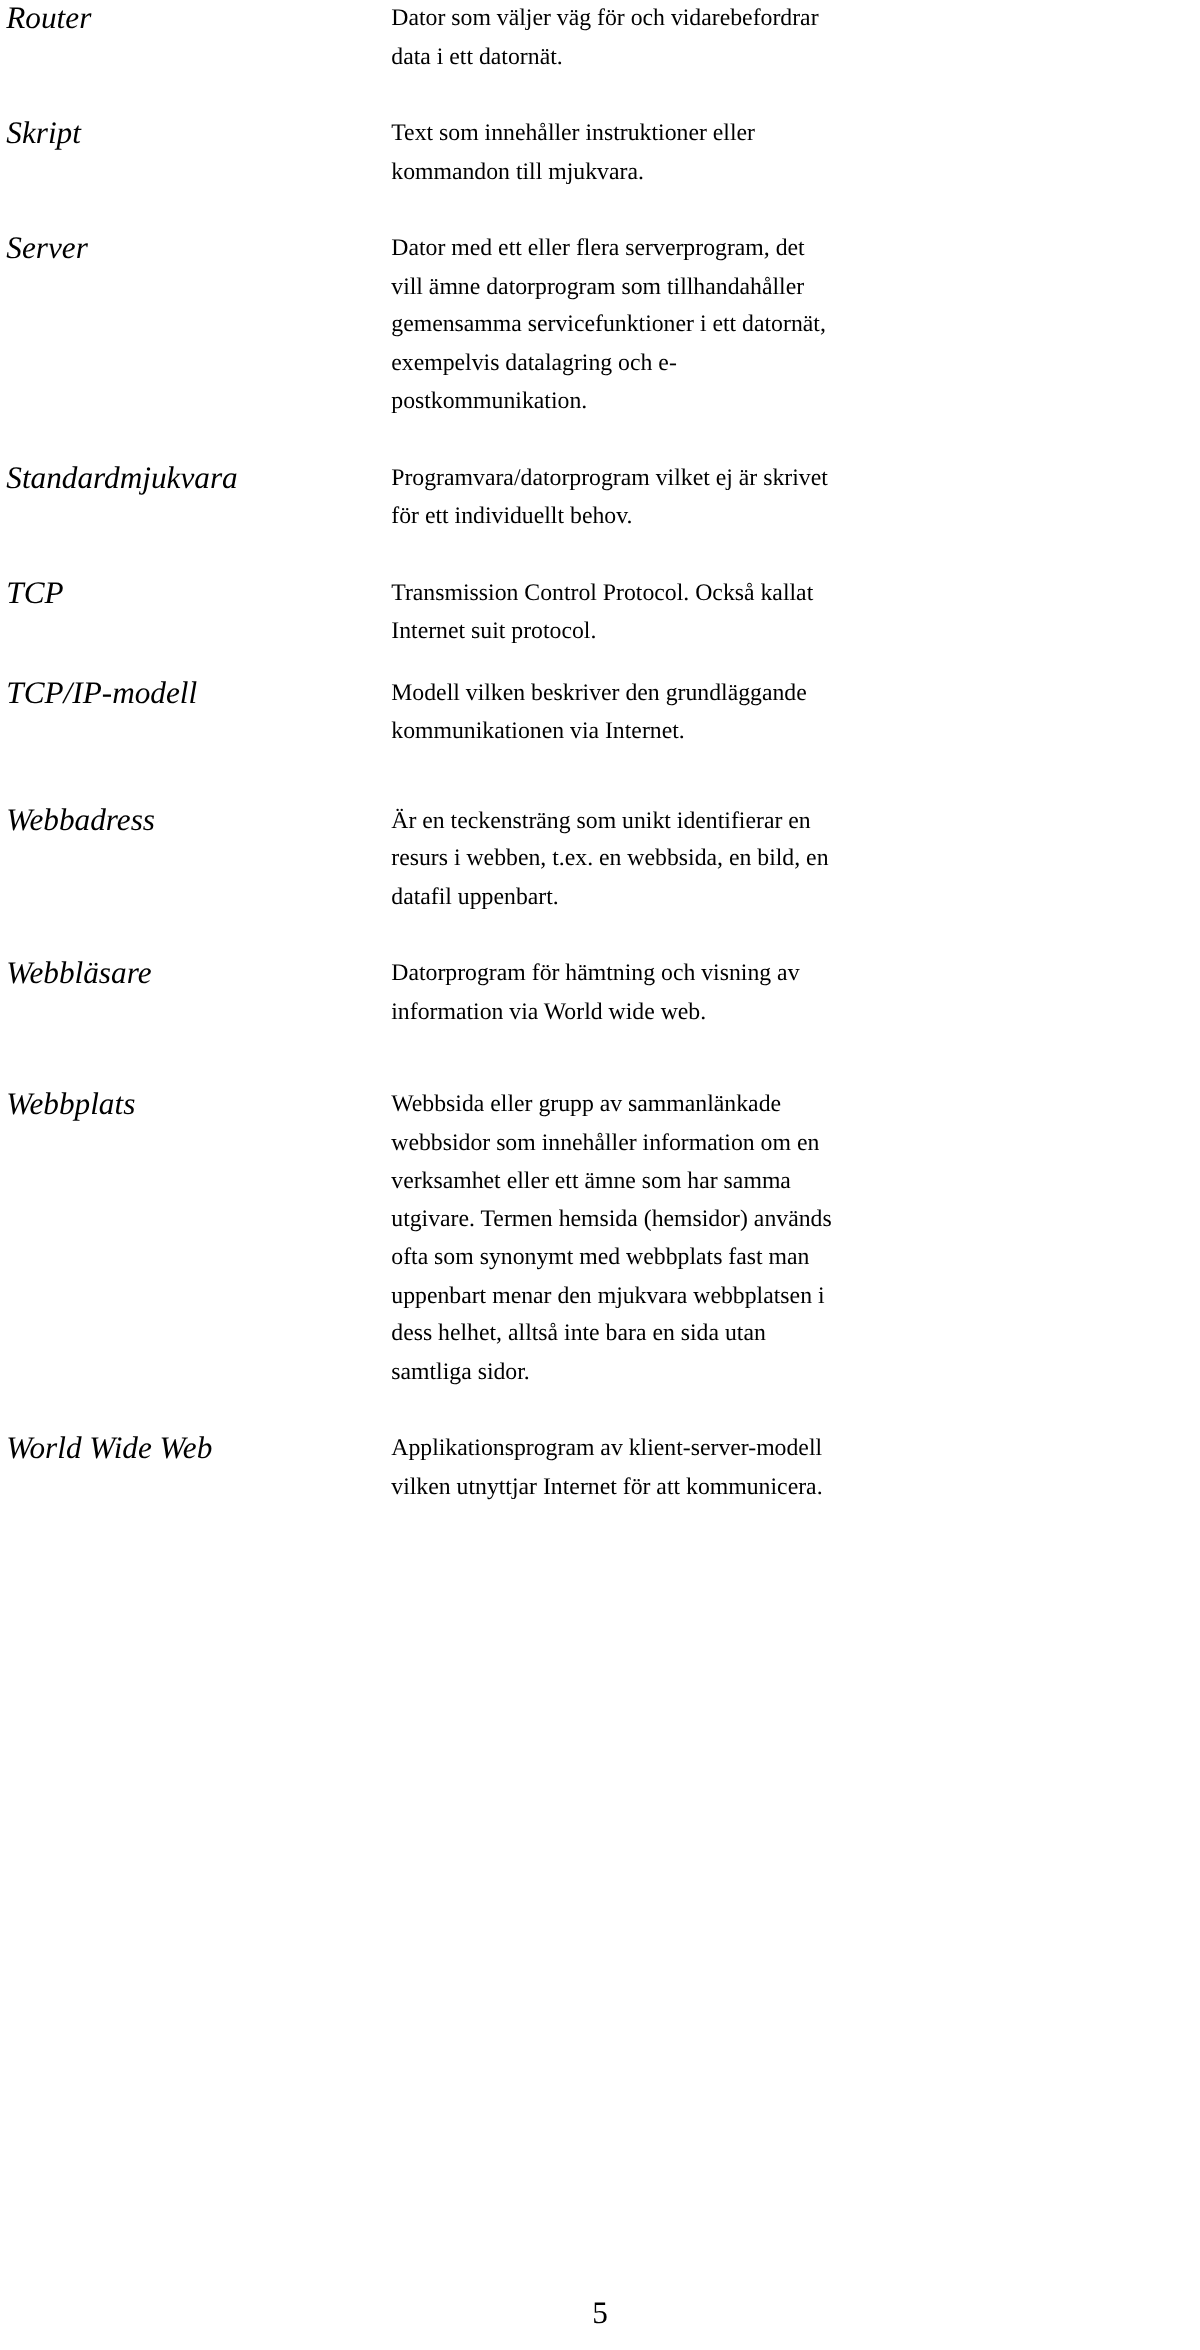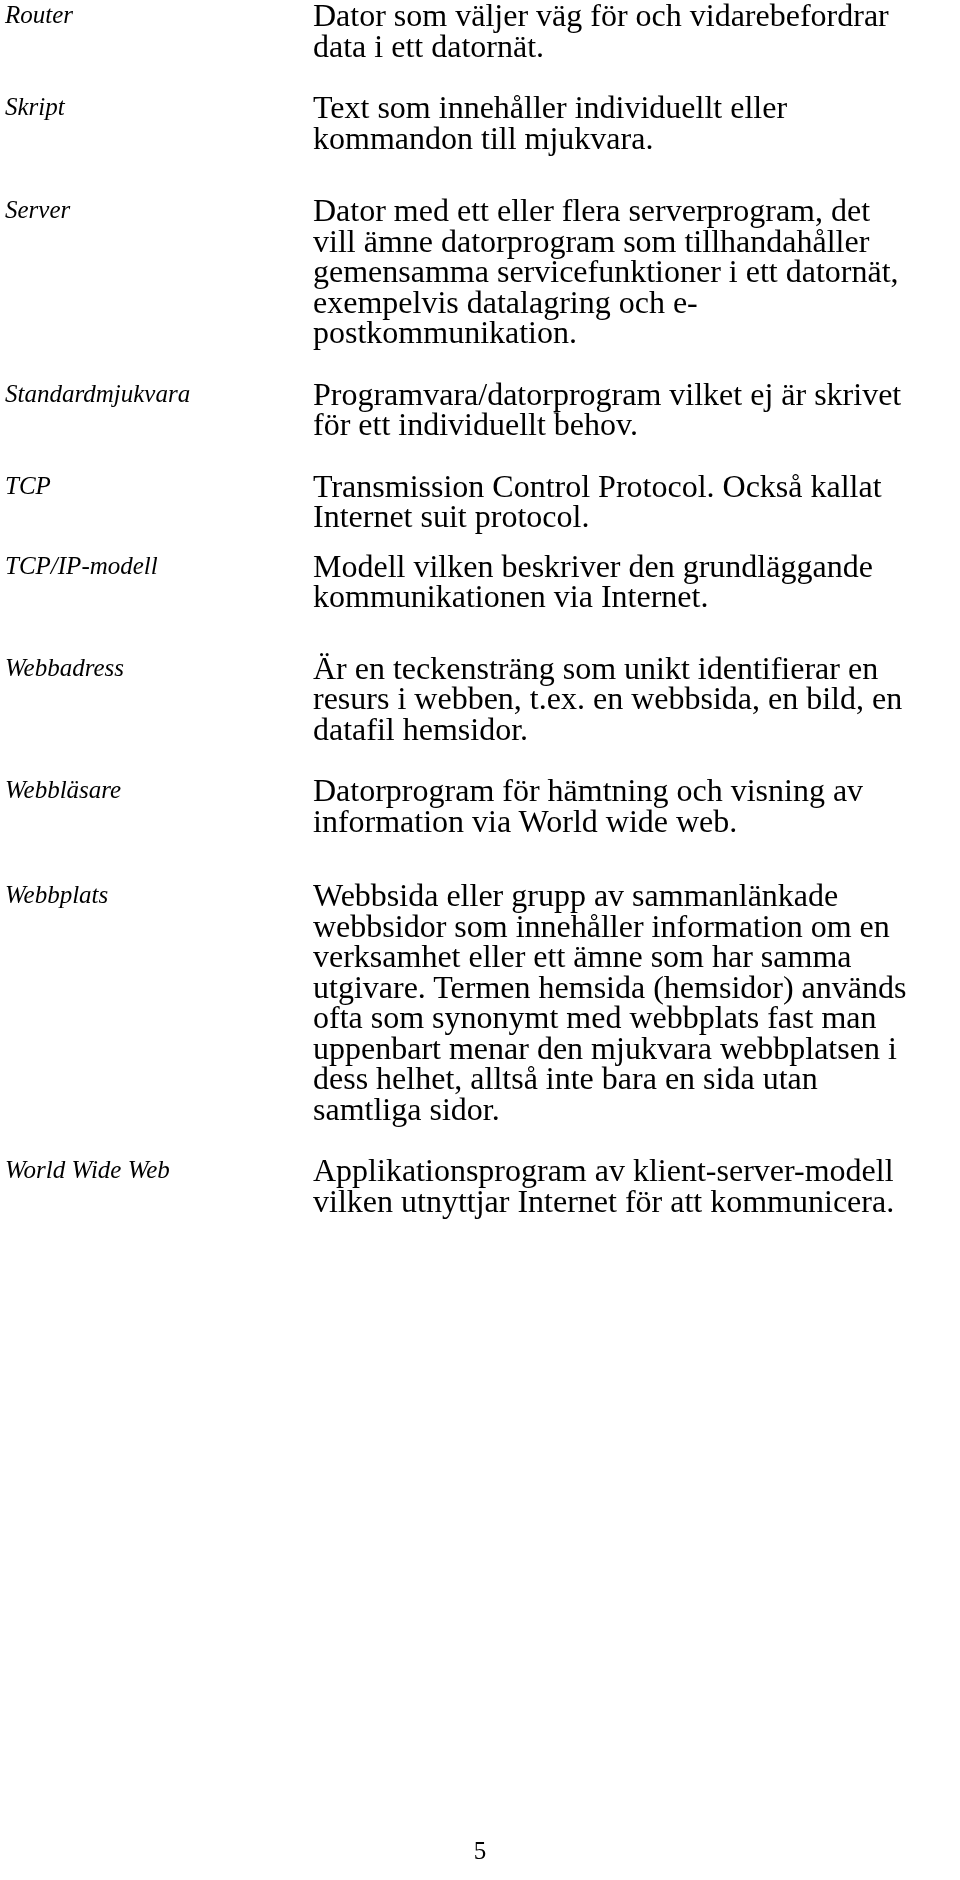--- a/index.html
+++ b/index.html
@@ -33,21 +33,21 @@
     left: 5px;
     width: 300px;
     font-style: italic;
     font-size: 25px;
     line-height: 30.5px;
     white-space: nowrap;
   }
   .definition {
     margin-left: 313px;
     width: 640px;
-    font-size: 32px;
+    font-size: 19px;
     line-height: 30.5px;
     font-style: normal;
   }
   .definition .ln {
     display: block;
     white-space: pre;
   }
   .page-number {
     position: absolute;
     left: 0;
@@ -68,25 +68,25 @@
       <div class="entry">
         <div class="term">Router</div>
         <div class="definition">
           <span class="ln">Dator som väljer väg för och vidarebefordrar</span>
           <span class="ln">data i ett datornät.</span>
         </div>
       </div>
       <div class="entry" style="margin-top: 31px;">
         <div class="term">Skript</div>
         <div class="definition">
-          <span class="ln">Text som innehåller individuellt eller</span>
+          <span class="ln">Text som innehåller instruktioner eller</span>
           <span class="ln">kommandon till mjukvara.</span>
         </div>
       </div>
-      <div class="entry" style="margin-top: 42px;">
+      <div class="entry" style="margin-top: 31px;">
         <div class="term">Server</div>
         <div class="definition">
           <span class="ln">Dator med ett eller flera serverprogram, det</span>
           <span class="ln">vill ämne datorprogram som tillhandahåller</span>
           <span class="ln">gemensamma servicefunktioner i ett datornät,</span>
           <span class="ln">exempelvis datalagring och e-</span>
           <span class="ln">postkommunikation.</span>
         </div>
       </div>
       <div class="entry" style="margin-top: 31px;">
@@ -108,21 +108,21 @@
         <div class="definition">
           <span class="ln">Modell vilken beskriver den grundläggande</span>
           <span class="ln">kommunikationen via Internet.</span>
         </div>
       </div>
       <div class="entry" style="margin-top: 41px;">
         <div class="term">Webbadress</div>
         <div class="definition">
           <span class="ln">Är en teckensträng som unikt identifierar en</span>
           <span class="ln">resurs i webben, t.ex. en webbsida, en bild, en</span>
-          <span class="ln">datafil hemsidor.</span>
+          <span class="ln">datafil uppenbart.</span>
         </div>
       </div>
       <div class="entry" style="margin-top: 31px;">
         <div class="term">Webbläsare</div>
         <div class="definition">
           <span class="ln">Datorprogram för hämtning och visning av</span>
           <span class="ln">information via World wide web.</span>
         </div>
       </div>
       <div class="entry" style="margin-top: 44px;">

